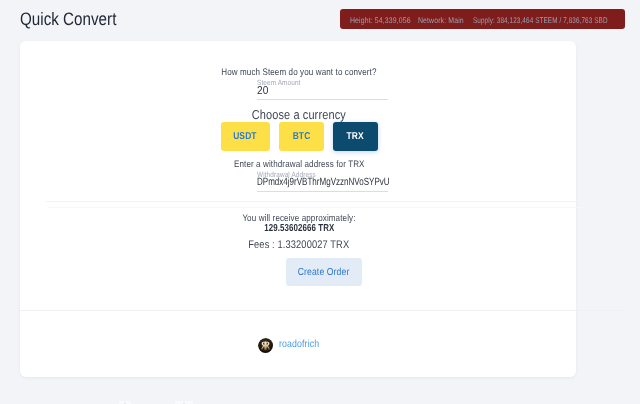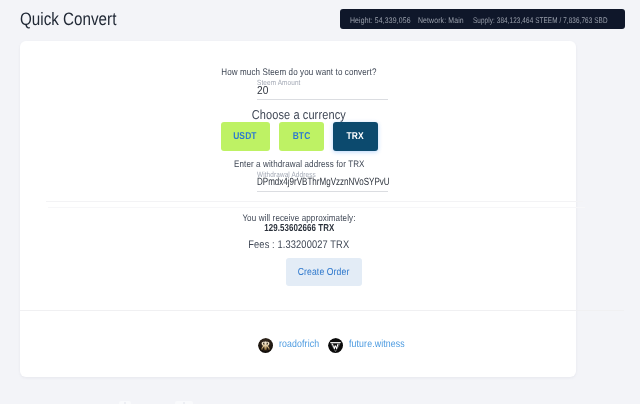--- a/index.html
+++ b/index.html
@@ -4,21 +4,21 @@
 <style>
   html,body{margin:0;padding:0;}
   body{width:640px;height:404px;background:#f3f4f8;font-family:"Liberation Sans",sans-serif;overflow:hidden;
         -webkit-font-smoothing:antialiased;text-rendering:geometricPrecision;
         -webkit-backface-visibility:hidden;}
   .page{position:relative;width:640px;height:404px;transform:translateZ(0);}
 
   
   .title{position:absolute;left:20px;top:10px;font-size:18px;font-weight:400;color:#212936;
          transform:scaleX(0.845);transform-origin:left top;white-space:nowrap;line-height:18px;}
-  .statusbar{position:absolute;left:340px;top:9px;width:285px;height:20px;background:#0f172a;border-radius:3px;text-align:right;}
+  .statusbar{position:absolute;left:340px;top:9px;width:285px;height:20px;background:#7f1d1d;border-radius:3px;text-align:right;}
   .st{position:absolute;top:7px;font-size:8.2px;color:#9ba1ad;white-space:nowrap;line-height:9px;}
   .st .sq{transform-origin:left;}
   .st.a{left:9.8px;}
   .st.b{left:78.3px;}
   .st.c{left:132.5px;}
   .st.c .sq{transform:scaleX(0.775);}
 
   
   .card{position:absolute;left:20px;top:41px;width:556px;height:336px;background:#fff;border-radius:6px;
         box-shadow:0 1px 3px rgba(30,35,60,.06);}
@@ -35,21 +35,21 @@
   .field{position:absolute;}
   .flabel{position:absolute;left:0;top:-1px;font-size:7.6px;color:#a3a9b5;line-height:8px;}
   .fval{position:absolute;left:0;top:5px;font-size:10.5px;color:#2d333d;line-height:11px;}
   .fval .sq{letter-spacing:0px;transform:scaleX(0.765);}
   .fline{position:absolute;left:0;right:0;top:19px;height:1px;background:#dbdde1;}
 
   .q2{position:absolute;left:0;right:0;top:68px;font-size:13px;color:#3f4755;line-height:12px;}
 
   .curr{position:absolute;left:2px;right:0;top:81px;display:flex;justify-content:center;}
   .cbtn{height:29px;border-radius:3px;display:flex;align-items:center;justify-content:center;
-        font-size:10px;font-weight:700;letter-spacing:.3px;background:#bef264;color:#2d7ad0;}
+        font-size:10px;font-weight:700;letter-spacing:.3px;background:#fde047;color:#2d7ad0;}
   .cbtn.sel{background:#0c4a6e;color:#fff;box-shadow:0 1px 4px rgba(24,120,242,.30);}
   .cgap{width:9px;}
 
   .q3{position:absolute;left:0;right:0;top:118px;font-size:9.5px;color:#3f4755;line-height:12px;}
 
   .div1{position:absolute;left:26px;width:537px;top:160px;height:1px;background:#f3f3f5;}
   .div1b{position:absolute;left:28px;width:537px;top:166px;height:1px;background:#f7f7f9;}
 
   .r1{position:absolute;left:0;right:0;top:172px;font-size:9.5px;color:#3f4755;line-height:12px;}
   .r2{position:absolute;left:0;right:0;top:182px;font-size:10.2px;font-weight:700;color:#2b313b;line-height:12px;}
@@ -155,29 +155,20 @@
                   <path d="M16.2 7.8v17.0h-2.6v-7.4c-0.3 0.6-0.7 1.1-1.2 1.6-1.0 1.1-2.0 2.2-2.5 3.6-0.3 0.8-0.4 1.5-0.3 2.2H7.2c-0.2-1.8 0.2-3.4 1.1-4.7 0.8-1.2 2.0-2.1 3.1-2.9-1.2-0.8-2.3-1.7-3.0-2.9-0.8-1.4-0.9-3.2-0.1-4.6 0.8-1.4 2.6-1.9 4.3-1.9zm-2.6 1.8h-0.7c-0.9 0-1.6 0.3-1.9 0.9-0.4 0.8-0.2 1.9 0.4 2.7 0.5 0.8 1.4 1.4 2.2 1.8z"></path>
                 </g>
                 <use href="#rr" transform="translate(32,0) scale(-1,1)"></use>
                 <rect x="15.1" y="7.8" width="1.8" height="17.0"></rect>
                 <path d="M10.6 25.4h10.8v0.9H10.6z" opacity="0.5"></path>
               </g>
             </svg></span>
         <span class="fname" style="width:37px"><span class="sq">roadofrich</span></span>
       </a>
 
-      <a class="fitem" style="left:308px">
-        <span class="av"><svg width="15" height="15" viewBox="0 0 32 32">
-              <circle cx="16" cy="16" r="16" fill="#0b0b0b"></circle>
-              <path d="M3.8 8.3h24.4l-2.1 2.3H5.9z" fill="#e8e8e8"></path>
-              <path d="M6.3 11.3h19.4L16 28.8z" fill="none" stroke="#f0f0f0" stroke-width="0.85"></path>
-              <path d="M8.0 12.3h2.5l2.4 6.9 1.8-3.8h1.4l1.8 3.8 2.4-6.9h2.5l-3.9 11.0h-1.5L16 18.9l-1.4 4.4h-1.5z" fill="#ffffff"></path>
-            </svg></span>
-        <span class="fname" style="width:52px"><span class="sq">future.witness</span></span>
-      </a>
     </div>
 
   </div>
 
   <div class="below" style="left:119px;width:12px">
       <i></i>
     </div>
   <div class="below" style="left:175px;width:18px">
       <i></i>
     </div>

